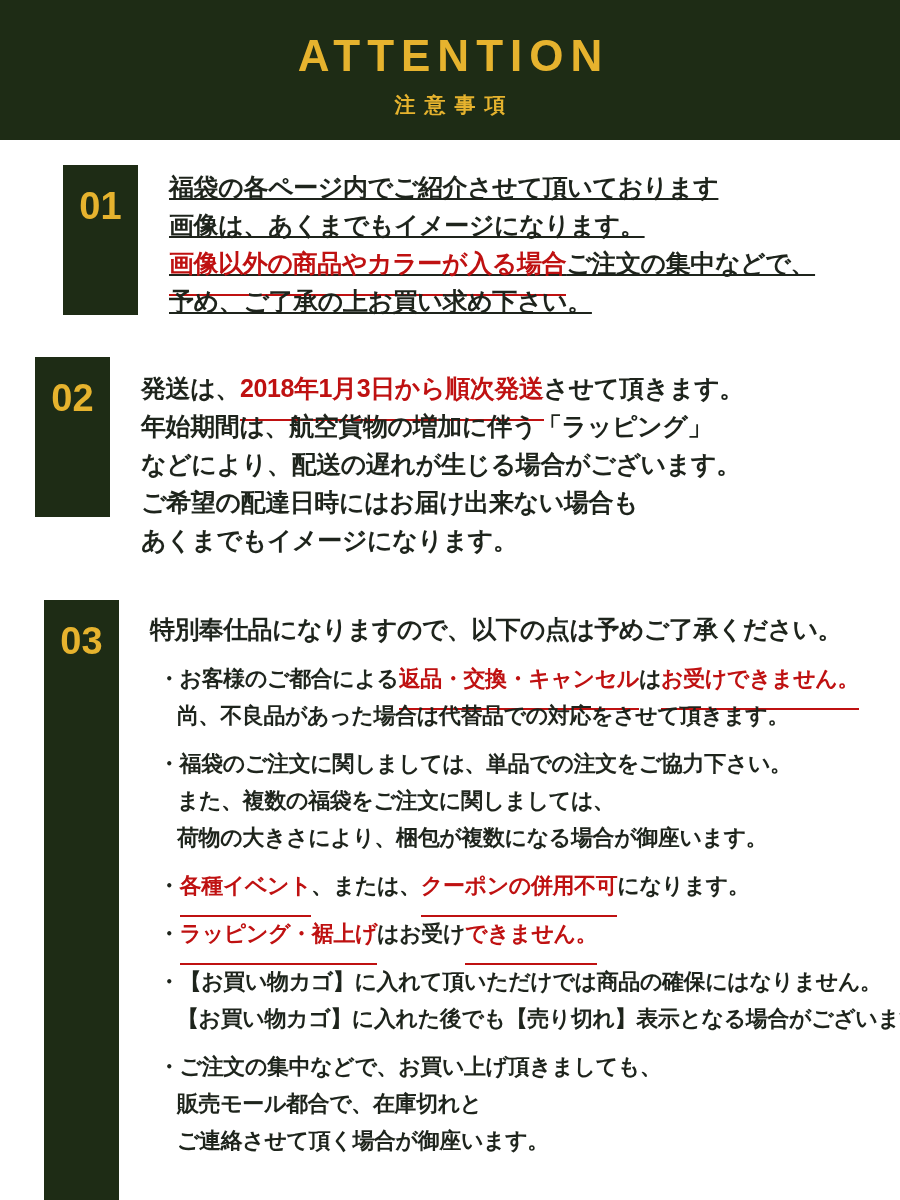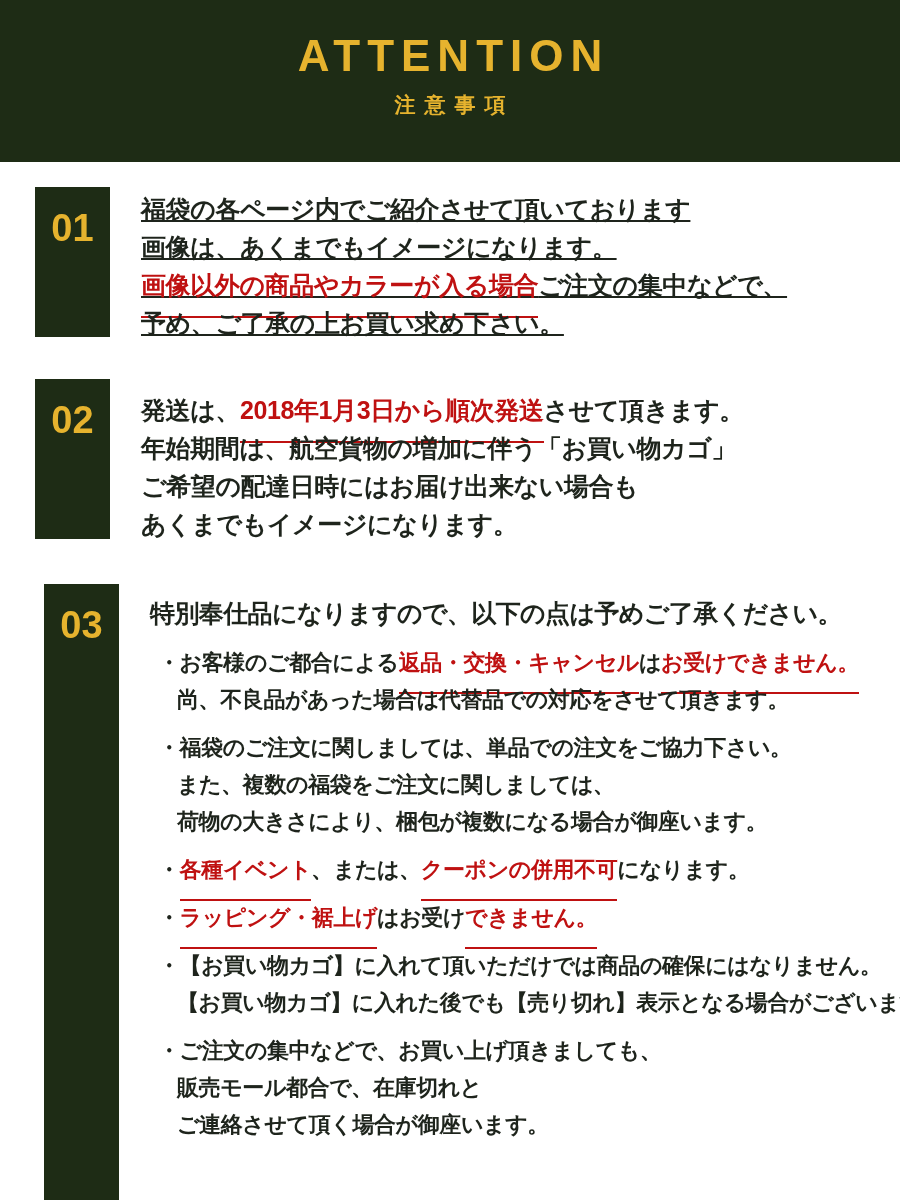--- a/index.html
+++ b/index.html
@@ -12,21 +12,21 @@
     overflow:hidden;
     font-family:"Liberation Sans","DejaVu Sans",sans-serif;
     font-weight:bold;
     --green:#1e2c15;
     --yellow:#e6b32e;
     --red:#bf1111;
     --ink:#1e241c;
   }
   
   .hd{
-    height:162px;
+    height:140px;
     background:var(--green);
     box-sizing:border-box;
     padding-top:31px;
     text-align:center;
   }
   .hd-title{
     color:var(--yellow);
     font-size:44px;
     line-height:50px;
     letter-spacing:7px;
@@ -53,21 +53,21 @@
     line-height:40px;
     box-sizing:border-box;
     padding-top:21px;
   }
   .sec .txt{
     flex:1;
     margin-left:31px;
     color:var(--ink);
     box-sizing:border-box;
   }
-  .sec1{margin-top:25px;}
+  .sec1{margin-top:25px;margin-left:28px;}
   .sec1 .numbox{height:150px;}
   .sec1 .txt{padding-top:3px;text-decoration:underline;}
   .sec2{margin-top:37px;}
   .sec2 .numbox{height:160px;}
   .sec2 .txt{padding-top:12px;}
   .sec3{margin-top:41px;}
   .sec3 .numbox{height:753px;margin-left:44px;}
   .sec3 .txt{padding-top:9px;}
   
   .line{
@@ -112,21 +112,22 @@
           <div class="line"><span>福袋の各ページ内でご紹介させて頂いております</span></div>
           <div class="line"><span>画像は、あくまでもイメージになります。</span></div>
           <div class="line"><span class="red u">画像以外の商品やカラーが入る場合</span><span>ご注文の集中などで、</span></div>
           <div class="line"><span>予め、ご了承の上お買い求め下さい。</span></div>
         </div>
       </section>
       <section class="sec sec2">
         <div class="numbox"><span>02</span></div>
         <div class="txt">
           <div class="line"><span>発送は、</span><span class="red u">2018年1月3日から順次発送</span><span>させて頂きます。</span></div>
-          <div class="line"><span>年始期間は、航空貨物の増加に伴う「お買い物カゴ」</span></div>
+          <div class="line"><span>年始期間は、航空貨物の増加に伴う「ラッピング」</span></div>
+          <div class="line"><span>などにより、配送の遅れが生じる場合がございます。</span></div>
           <div class="line"><span>ご希望の配達日時にはお届け出来ない場合も</span></div>
           <div class="line"><span>あくまでもイメージになります。</span></div>
         </div>
       </section>
       <section class="sec sec3">
         <div class="numbox"><span>03</span></div>
         <div class="txt">
           <div class="heading"><span>特別奉仕品になりますので、以下の点は予めご了承ください。</span></div>
           <div class="group">
             <div class="bline"><span>・お客様のご都合による</span><span class="red u">返品・交換・キャンセル</span><span>は</span><span class="red u">お受けできません。</span></div>

